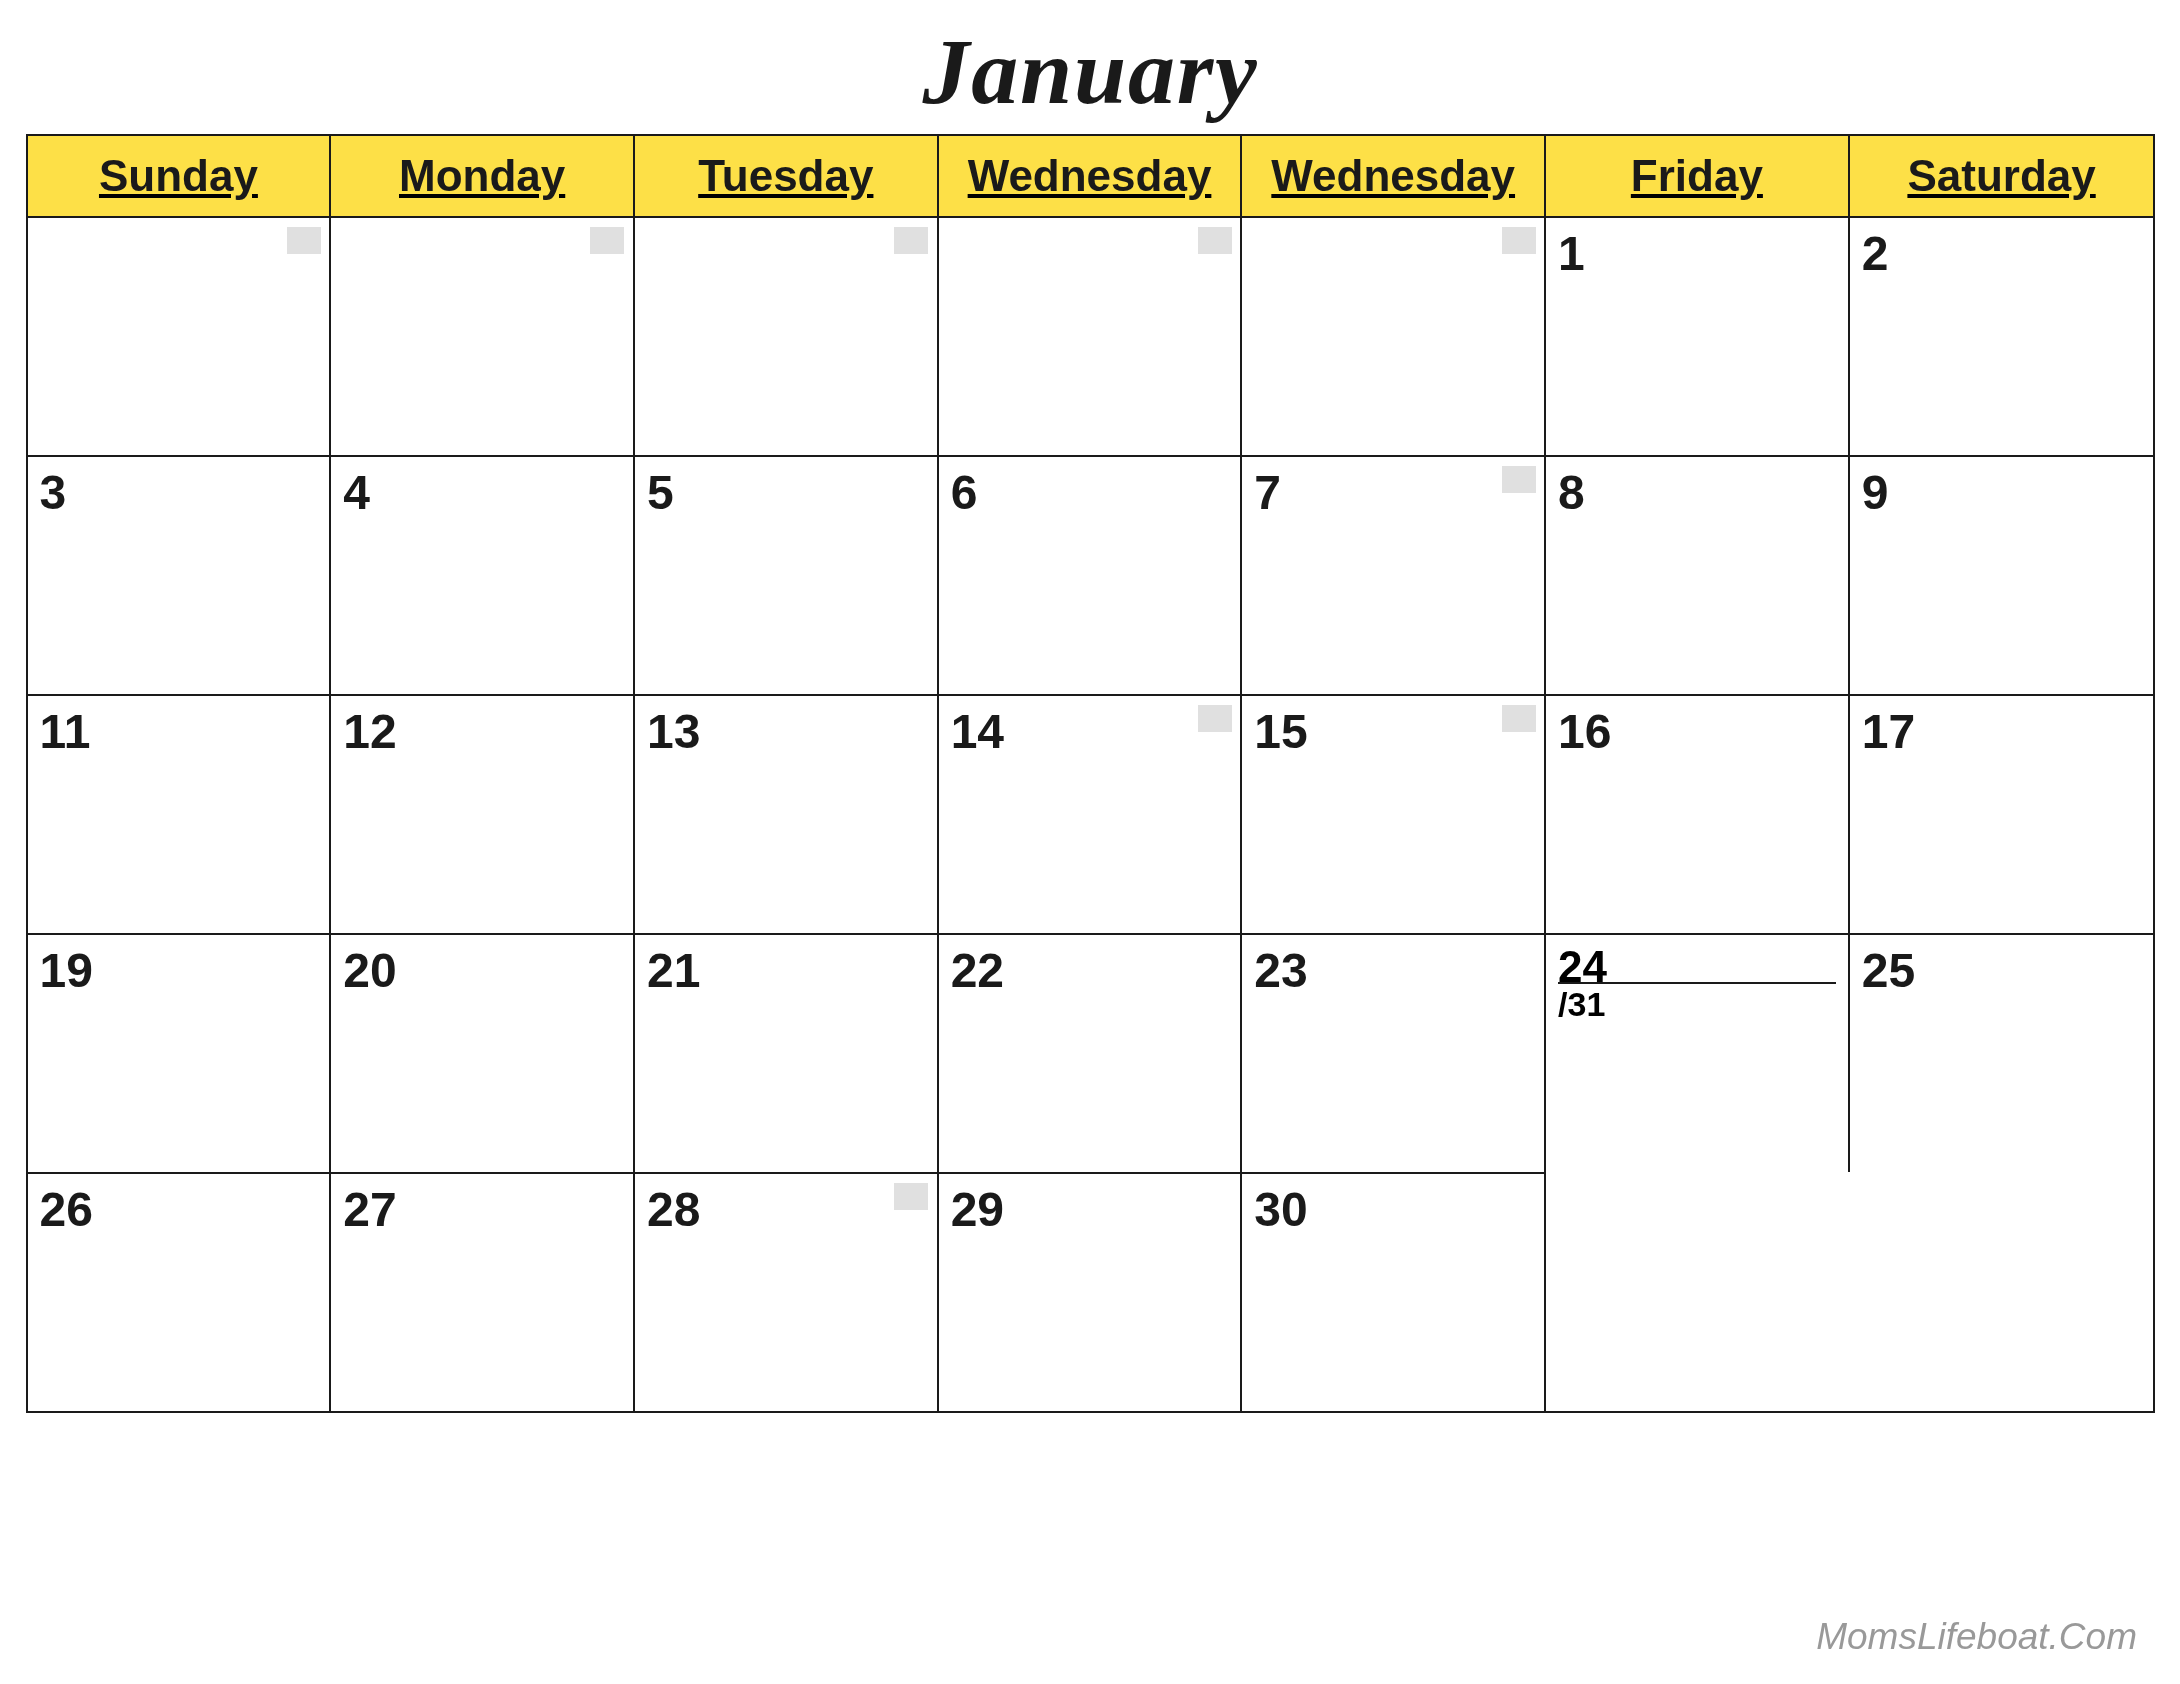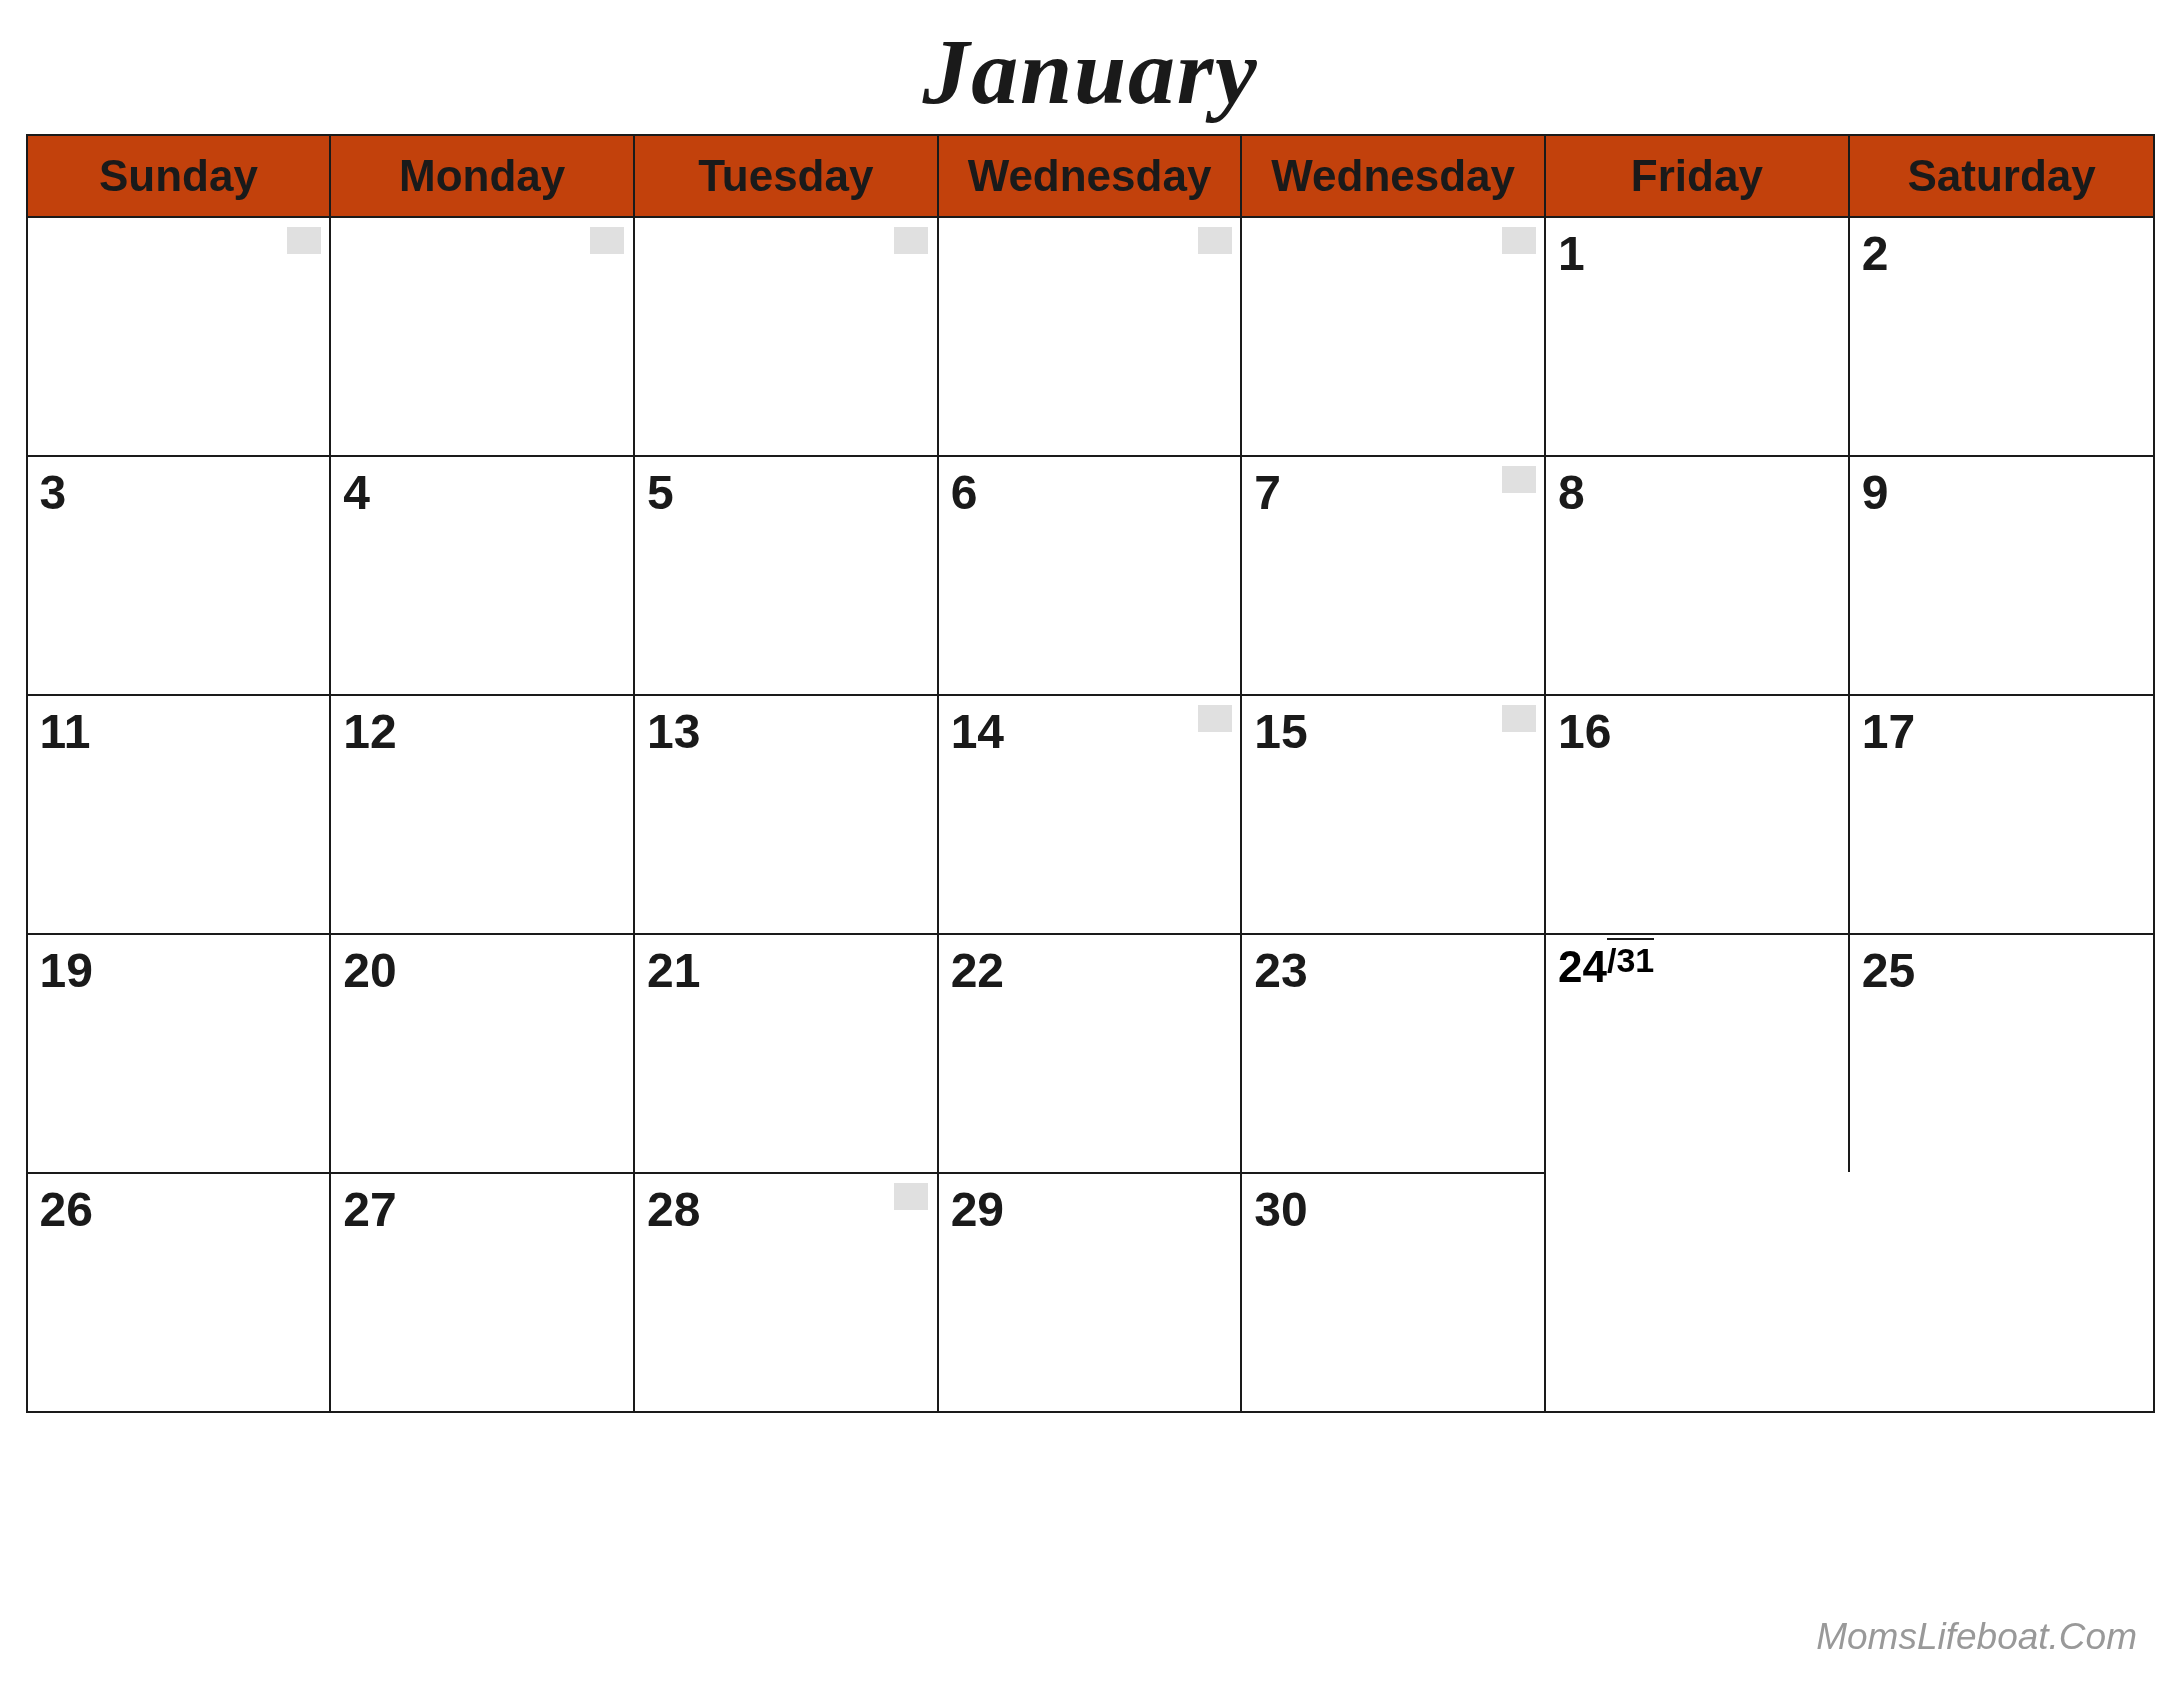--- a/index.html
+++ b/index.html
@@ -31,21 +31,22 @@
     }
 
     .calendar-container {
       width: 100%;
       border: 2.6px solid #1a1a1a;
     }
 
     .calendar-header {
       display: grid;
       grid-template-columns: repeat(7, 1fr);
-      background-color: #c2410c;
+      background-color: #fde047;
+      text-decoration: underline;
     }
 
     .header-cell {
       padding: 15.3px 8.5px;
       text-align: center;
       font-size: 44px;
       font-weight: bold;
       color: #1a1a1a;
       border-right: 2.6px solid #1a1a1a;
       font-family: Arial, sans-serif;
@@ -77,20 +78,21 @@
       font-size: 48px;
       font-family: Arial, sans-serif;
       font-weight: bold;
       color: #1a1a1a;
       line-height: 1.1;
     }
 
     .day-number-double {
       font-size: 44px;
       display: flex;
+      flex-direction: column;
       line-height: 1.0;
     }
 
     .day-number-double .primary {
       display: flex;
       align-items: center;
       gap: 0;
     }
 
     .corner-decoration {

